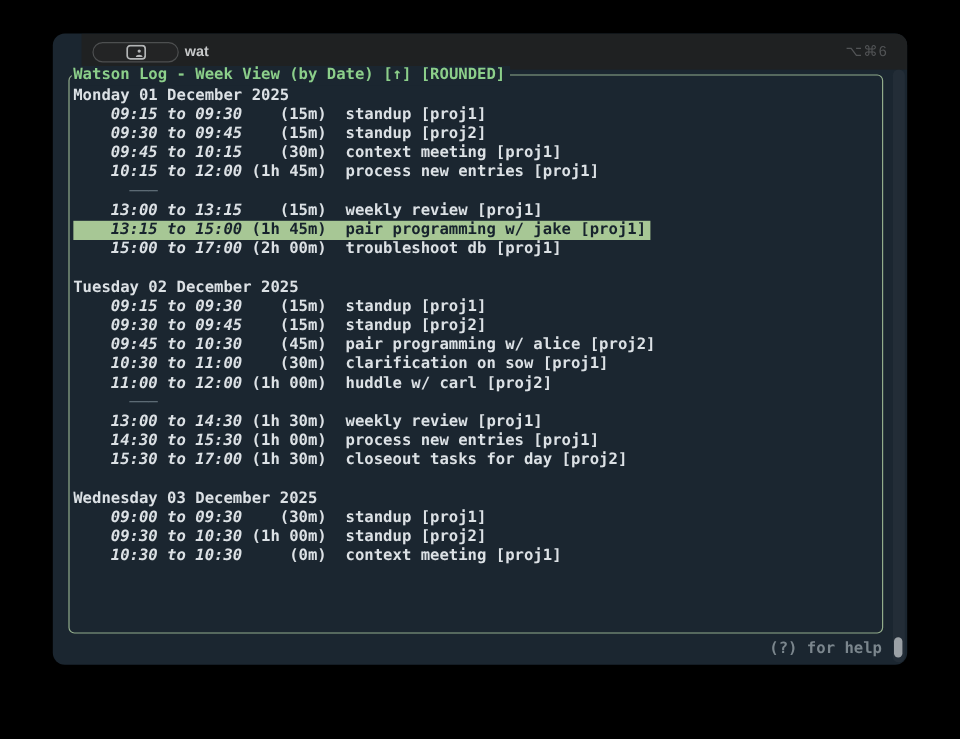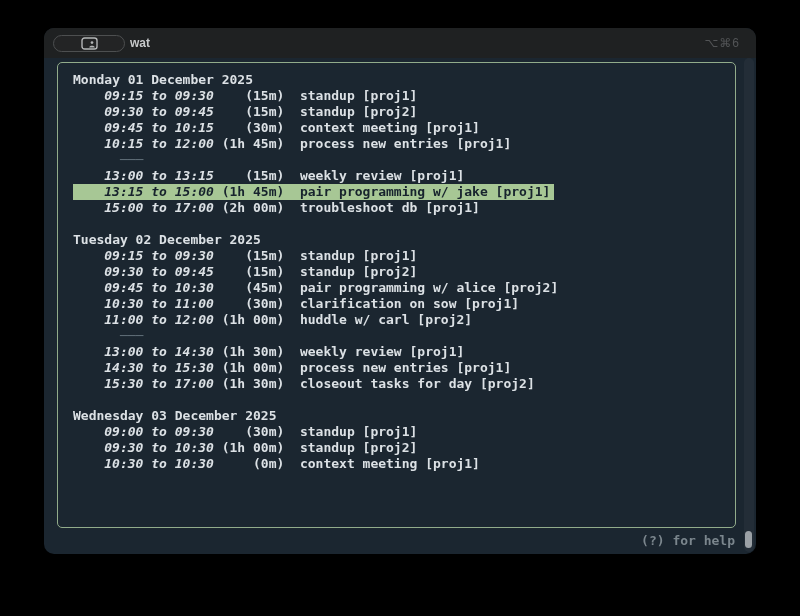--- a/index.html
+++ b/index.html
@@ -8,20 +8,21 @@
     --highlight_bg:#a7c795; --highlight_text:#17232d;
   }
   *{margin:0;padding:0;box-sizing:border-box;}
   html,body{width:800px;height:616px;background:#000;overflow:hidden;}
   .stage{position:relative;width:800px;height:616px;background:#000;}
 
   .window{
     position:absolute;left:44px;top:28px;width:712px;height:526px;
     border-radius:10px;background:var(--window_bg);overflow:hidden;
     box-shadow:0 8px 30px rgba(0,0,0,.7);
+    padding-left:24px;
   }
   .titlebar{
     position:relative;height:30px;background:var(--titlebar_bg);
     font-family:"Liberation Sans",sans-serif;
   }
   .tab-pill{
     position:absolute;left:9px;top:7px;width:72px;height:17px;
     border:1px solid #4d4f50;border-radius:9px;background:#232425;
     display:flex;align-items:center;justify-content:center;
   }
@@ -36,21 +37,21 @@
   .log-box{
     position:absolute;left:13px;top:4px;right:20px;bottom:26px;
     border:1px solid var(--border_green);border-radius:5px;
   }
   .box-title{
     position:absolute;top:-8px;left:2px;background:var(--window_bg);
     color:var(--title_green);padding:0 4px 0 1px;white-space:pre;
   }
   .log-content{
     position:absolute;left:3px;top:9px;right:1px;bottom:1px;
-    overflow:hidden;white-space:pre;margin-left:12px;
+    overflow:hidden;white-space:pre;
   }
   .day-section:not(:first-child){margin-top:16px;}
   .day-header{white-space:pre;}
   .row{white-space:pre;height:16px;}
   .times{display:inline-block;margin-left:4ch;width:14ch;font-style:italic;}
   .dur{display:inline-block;width:9ch;text-align:right;}
   .desc{display:inline-block;margin-left:2ch;}
   .row.selected{
     background:var(--highlight_bg);color:var(--highlight_text);
     width:fit-content;padding-right:.5ch;
@@ -81,20 +82,21 @@
           <circle cx="11" cy="5.6" r="1.35" fill="#b4b6b7"></circle>
           <path d="M8.2 10.4 C8.2 8.1 13.8 8.1 13.8 10.4 Z" fill="#b4b6b7"></path>
         </svg>
       </div>
       <span class="win-title">wat</span>
       <span class="shortcut">⌥⌘6</span>
     </div>
 
     <div class="terminal">
       <div class="log-box">
+        <div class="box-title">Watson Log - Week View (by Date) [↑] [ROUNDED]</div>
         <div class="log-content" id="log-content"><section class="day-section"><div class="day-header">Monday 01 December 2025</div><div class="row entry"><span class="times">09:15 to 09:30</span><span class="dur">(15m)</span><span class="desc">standup [proj1]</span></div><div class="row entry"><span class="times">09:30 to 09:45</span><span class="dur">(15m)</span><span class="desc">standup [proj2]</span></div><div class="row entry"><span class="times">09:45 to 10:15</span><span class="dur">(30m)</span><span class="desc">context meeting [proj1]</span></div><div class="row entry"><span class="times">10:15 to 12:00</span><span class="dur">(1h 45m)</span><span class="desc">process new entries [proj1]</span></div><div class="row gap"><span class="gap-dash">───</span></div><div class="row entry"><span class="times">13:00 to 13:15</span><span class="dur">(15m)</span><span class="desc">weekly review [proj1]</span></div><div class="row entry selected"><span class="times">13:15 to 15:00</span><span class="dur">(1h 45m)</span><span class="desc">pair programming w/ jake [proj1]</span></div><div class="row entry"><span class="times">15:00 to 17:00</span><span class="dur">(2h 00m)</span><span class="desc">troubleshoot db [proj1]</span></div></section><section class="day-section"><div class="day-header">Tuesday 02 December 2025</div><div class="row entry"><span class="times">09:15 to 09:30</span><span class="dur">(15m)</span><span class="desc">standup [proj1]</span></div><div class="row entry"><span class="times">09:30 to 09:45</span><span class="dur">(15m)</span><span class="desc">standup [proj2]</span></div><div class="row entry"><span class="times">09:45 to 10:30</span><span class="dur">(45m)</span><span class="desc">pair programming w/ alice [proj2]</span></div><div class="row entry"><span class="times">10:30 to 11:00</span><span class="dur">(30m)</span><span class="desc">clarification on sow [proj1]</span></div><div class="row entry"><span class="times">11:00 to 12:00</span><span class="dur">(1h 00m)</span><span class="desc">huddle w/ carl [proj2]</span></div><div class="row gap"><span class="gap-dash">───</span></div><div class="row entry"><span class="times">13:00 to 14:30</span><span class="dur">(1h 30m)</span><span class="desc">weekly review [proj1]</span></div><div class="row entry"><span class="times">14:30 to 15:30</span><span class="dur">(1h 00m)</span><span class="desc">process new entries [proj1]</span></div><div class="row entry"><span class="times">15:30 to 17:00</span><span class="dur">(1h 30m)</span><span class="desc">closeout tasks for day [proj2]</span></div></section><section class="day-section"><div class="day-header">Wednesday 03 December 2025</div><div class="row entry"><span class="times">09:00 to 09:30</span><span class="dur">(30m)</span><span class="desc">standup [proj1]</span></div><div class="row entry"><span class="times">09:30 to 10:30</span><span class="dur">(1h 00m)</span><span class="desc">standup [proj2]</span></div><div class="row entry"><span class="times">10:30 to 10:30</span><span class="dur">(0m)</span><span class="desc">context meeting [proj1]</span></div></section></div>
       </div>
       <div class="help">(?) for help</div>
       <div class="scroll-track">
         <div class="scroll-thumb"></div>
       </div>
     </div>
 
   </div>
 </div>

